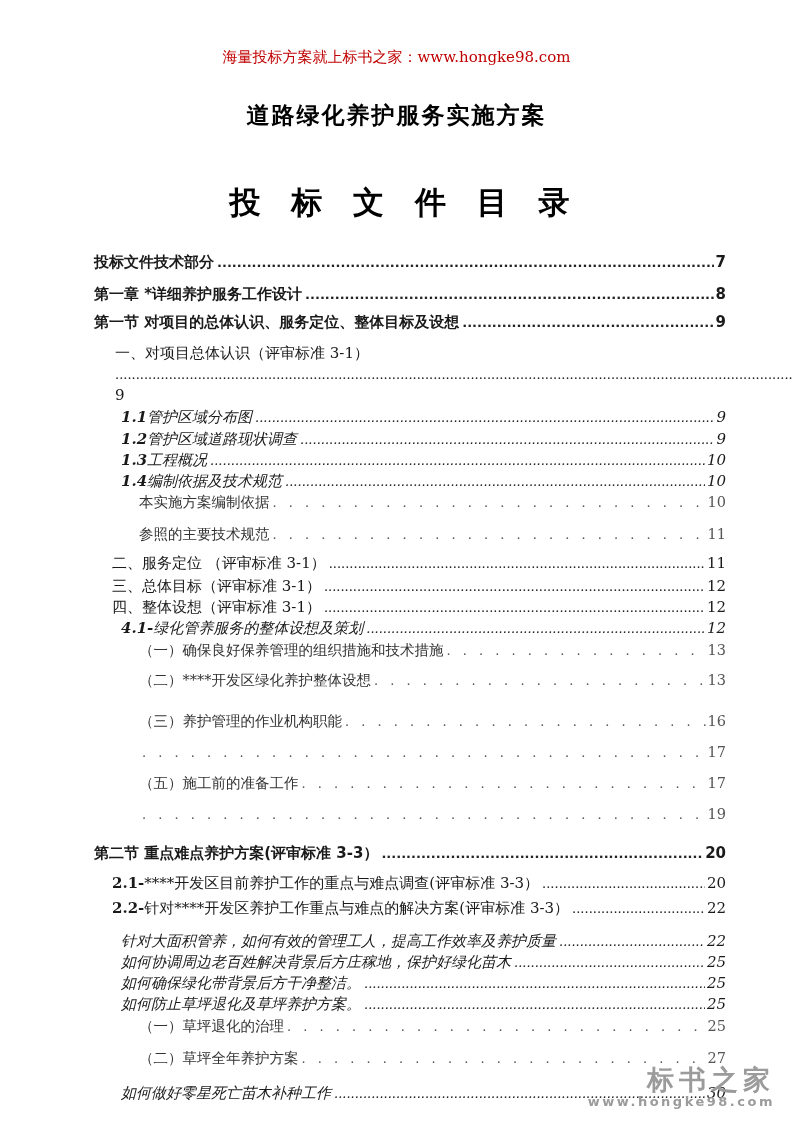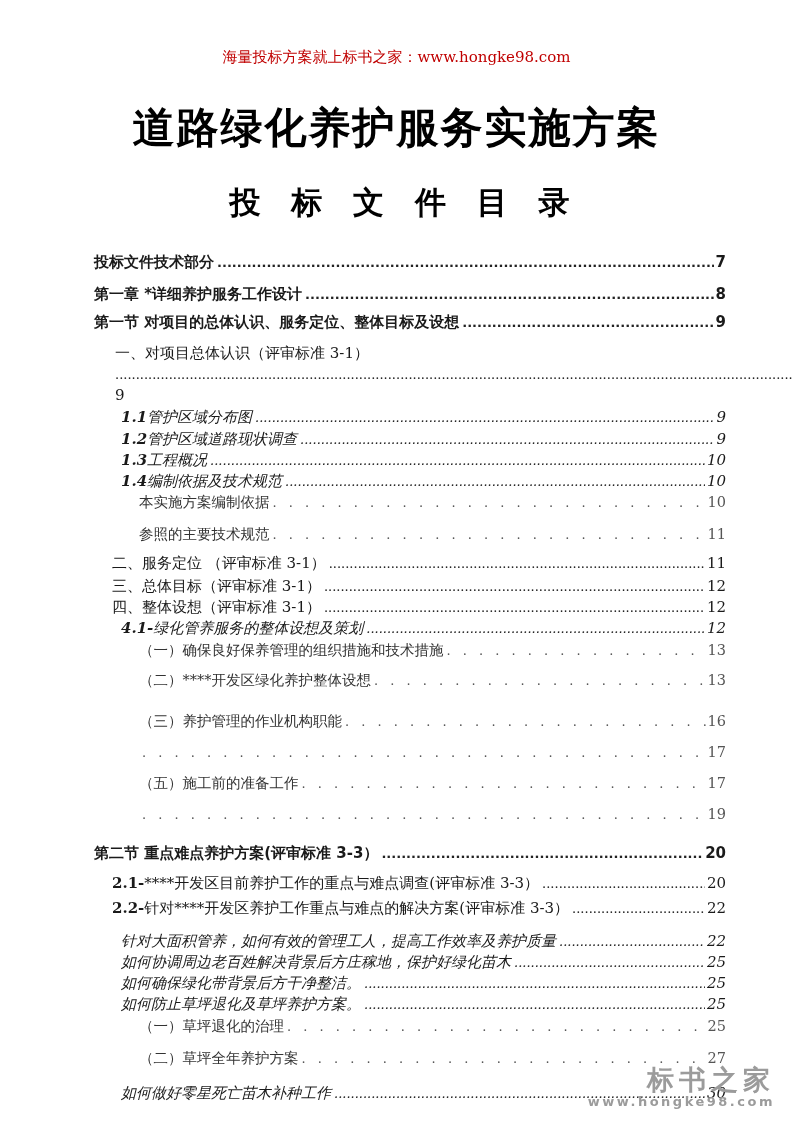--- a/index.html
+++ b/index.html
@@ -23,21 +23,21 @@
     font-family: "DejaVu Serif", "Liberation Serif", serif;
   }
 
   
   .doc-title {
     position: absolute;
     top: 100px; left: 0; right: 0;
     text-align: center;
     font-family: "DejaVu Sans", "Liberation Sans", sans-serif;
     font-weight: bold;
-    font-size: 42px;
+    font-size: 23px;
     letter-spacing: 2px;
     color: #000;
   }
   .doc-subtitle {
     position: absolute;
     top: 182px; left: 16px; right: 0;
     text-align: center;
     font-family: "DejaVu Sans", "Liberation Sans", sans-serif;
     font-weight: bold;
     font-size: 31px;

